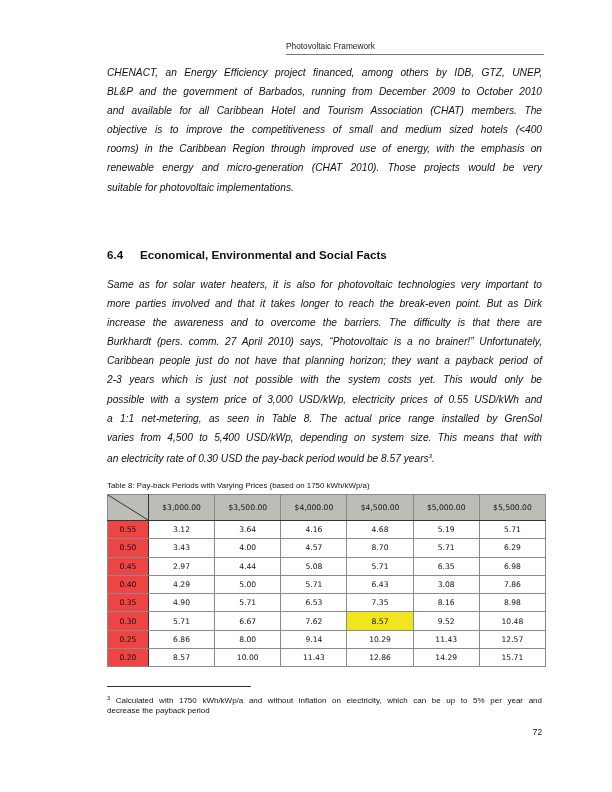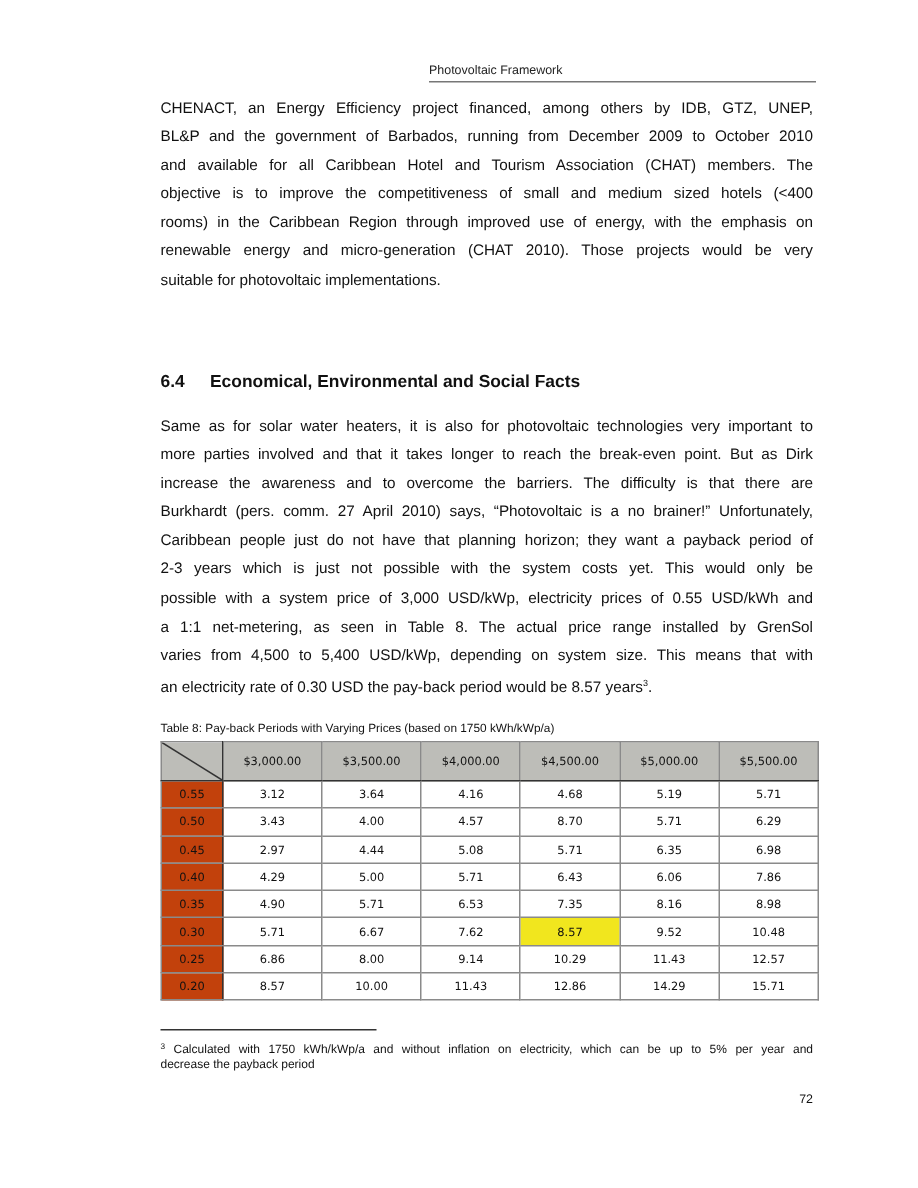--- a/index.html
+++ b/index.html
@@ -3,37 +3,37 @@
 <meta charset="utf-8">
 <style>
   html, body { margin: 0; padding: 0; background: #ffffff; }
   body { width: 612px; height: 792px; position: relative; overflow: hidden;
          font-family: "Liberation Sans", sans-serif; color: #111; }
   .running-head { position: absolute; left: 286px; top: 41px; width: 256px;
                   text-align: left; font-size: 8.3px; color: #222; }
   .head-rule { position: absolute; left: 286px; top: 54px; width: 258px;
                height: 0; border-top: 0.8px solid #777; }
   .para { position: absolute; left: 107px; width: 435px; font-size: 10.2px;
-          line-height: 19.1px; text-align: justify; color: #111; }
+          line-height: 19.1px; text-align: justify; color: #111; font-style: italic; }
   .para .line { display: block; text-align: justify; text-align-last: justify; white-space: nowrap; }
   .para .line.last { text-align-last: left; }
   .section-heading { position: absolute; left: 107px; top: 248px; font-size: 11.6px;
                      font-weight: bold; color: #111; }
   .section-heading .num { display: inline-block; width: 33px; }
   .caption { position: absolute; left: 107px; top: 481px; font-size: 7.9px; color: #111; }
   table.payback { position: absolute; left: 107px; top: 494px; width: 439px;
                   border-collapse: collapse; font-family: "DejaVu Sans", sans-serif;
                   font-size: 7.6px; color: #111; border: 1.5px solid #333; padding-left: 28px; }
   table.payback th, table.payback td { border: 0.8px solid #8a8a8a; text-align: center;
                   padding: 0; }
   table.payback thead th { background: #bdbdb8; height: 25px; font-weight: normal;
                   border-bottom: 1.5px solid #333; }
   table.payback thead th.corner { width: 40px; position: relative; border-right: 1.5px solid #333; }
   table.payback tbody td { height: 17.3px; }
-  table.payback tbody td.rowhead { background: #c2410c; border-right: 1.5px solid #333; }
+  table.payback tbody td.rowhead { background: #ef4444; border-right: 1.5px solid #333; }
   table.payback tbody td.highlight { background: #f1e61e; }
   .corner svg { position: absolute; left: 0; top: 0; width: 100%; height: 100%; }
   .fn-rule { position: absolute; left: 107px; top: 686px; width: 144px; height: 0;
              border-top: 0.8px solid #333; }
   .footnote { position: absolute; left: 107px; top: 693px; width: 435px;
               font-size: 8px; line-height: 10px; color: #111; }
   .footnote .l1 { display: block; text-align: justify; text-align-last: justify; white-space: nowrap; }
   .footnote sup { font-size: 5.5px; vertical-align: 3px; }
   .para sup { font-size: 6px; vertical-align: 4px; }
   .page-num { position: absolute; left: 500px; top: 727px; width: 42px; text-align: right;
@@ -119,21 +119,21 @@
       <td>5.71</td>
       <td>6.35</td>
       <td>6.98</td>
     </tr>
     <tr>
       <td class="rowhead">0.40</td>
       <td>4.29</td>
       <td>5.00</td>
       <td>5.71</td>
       <td>6.43</td>
-      <td>6.06</td>
+      <td>3.08</td>
       <td>7.86</td>
     </tr>
     <tr>
       <td class="rowhead">0.35</td>
       <td>4.90</td>
       <td>5.71</td>
       <td>6.53</td>
       <td>7.35</td>
       <td>8.16</td>
       <td>8.98</td>

